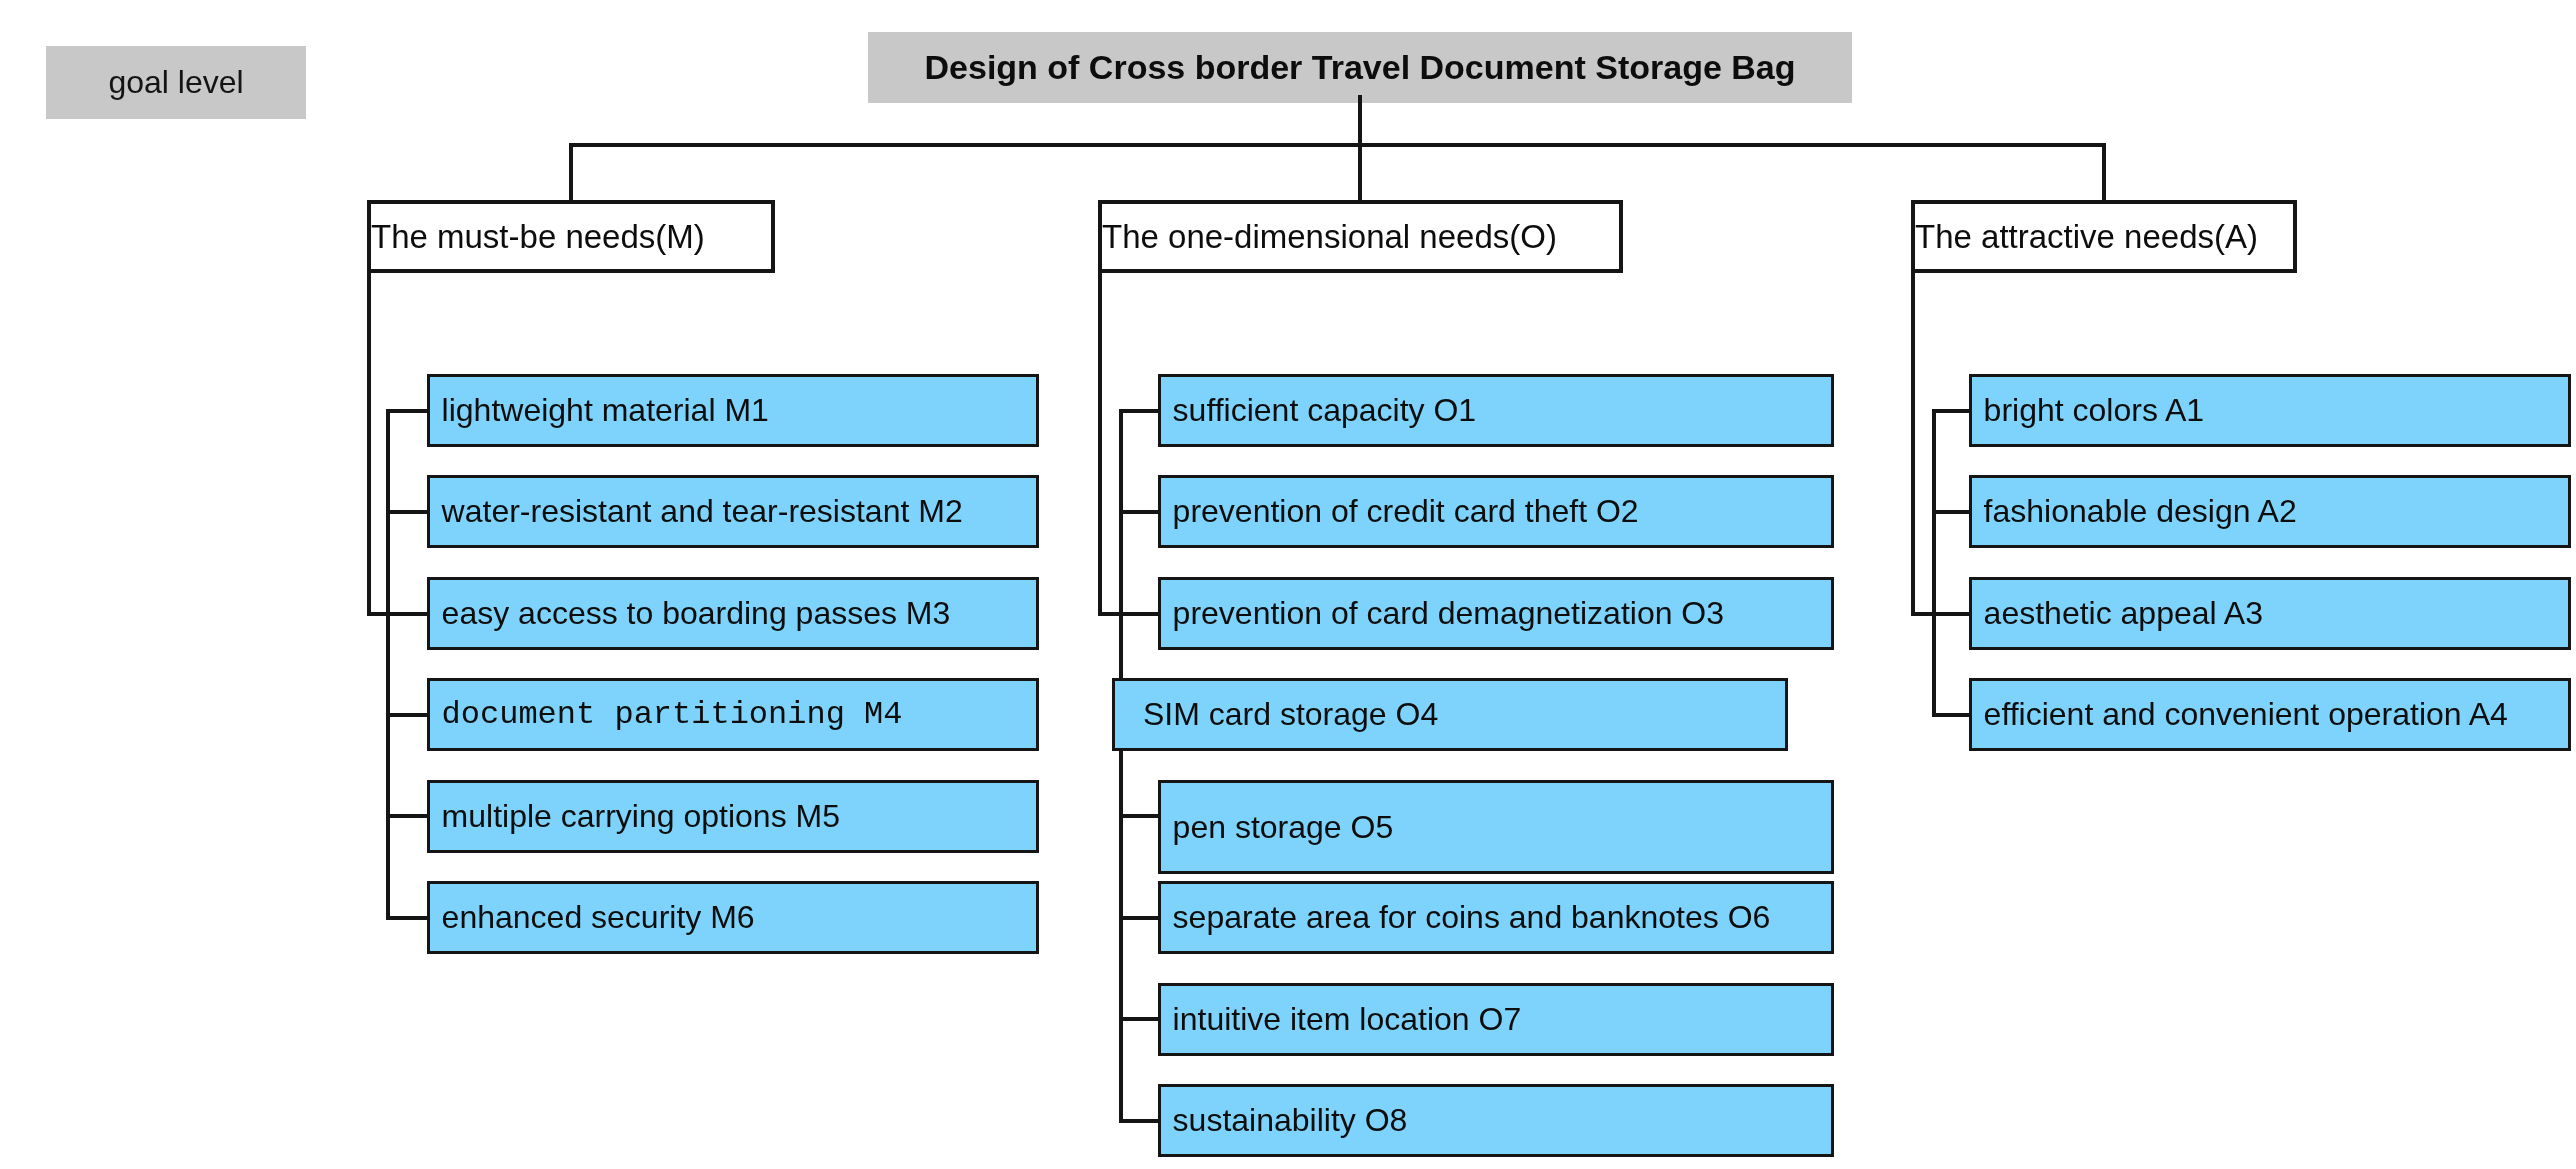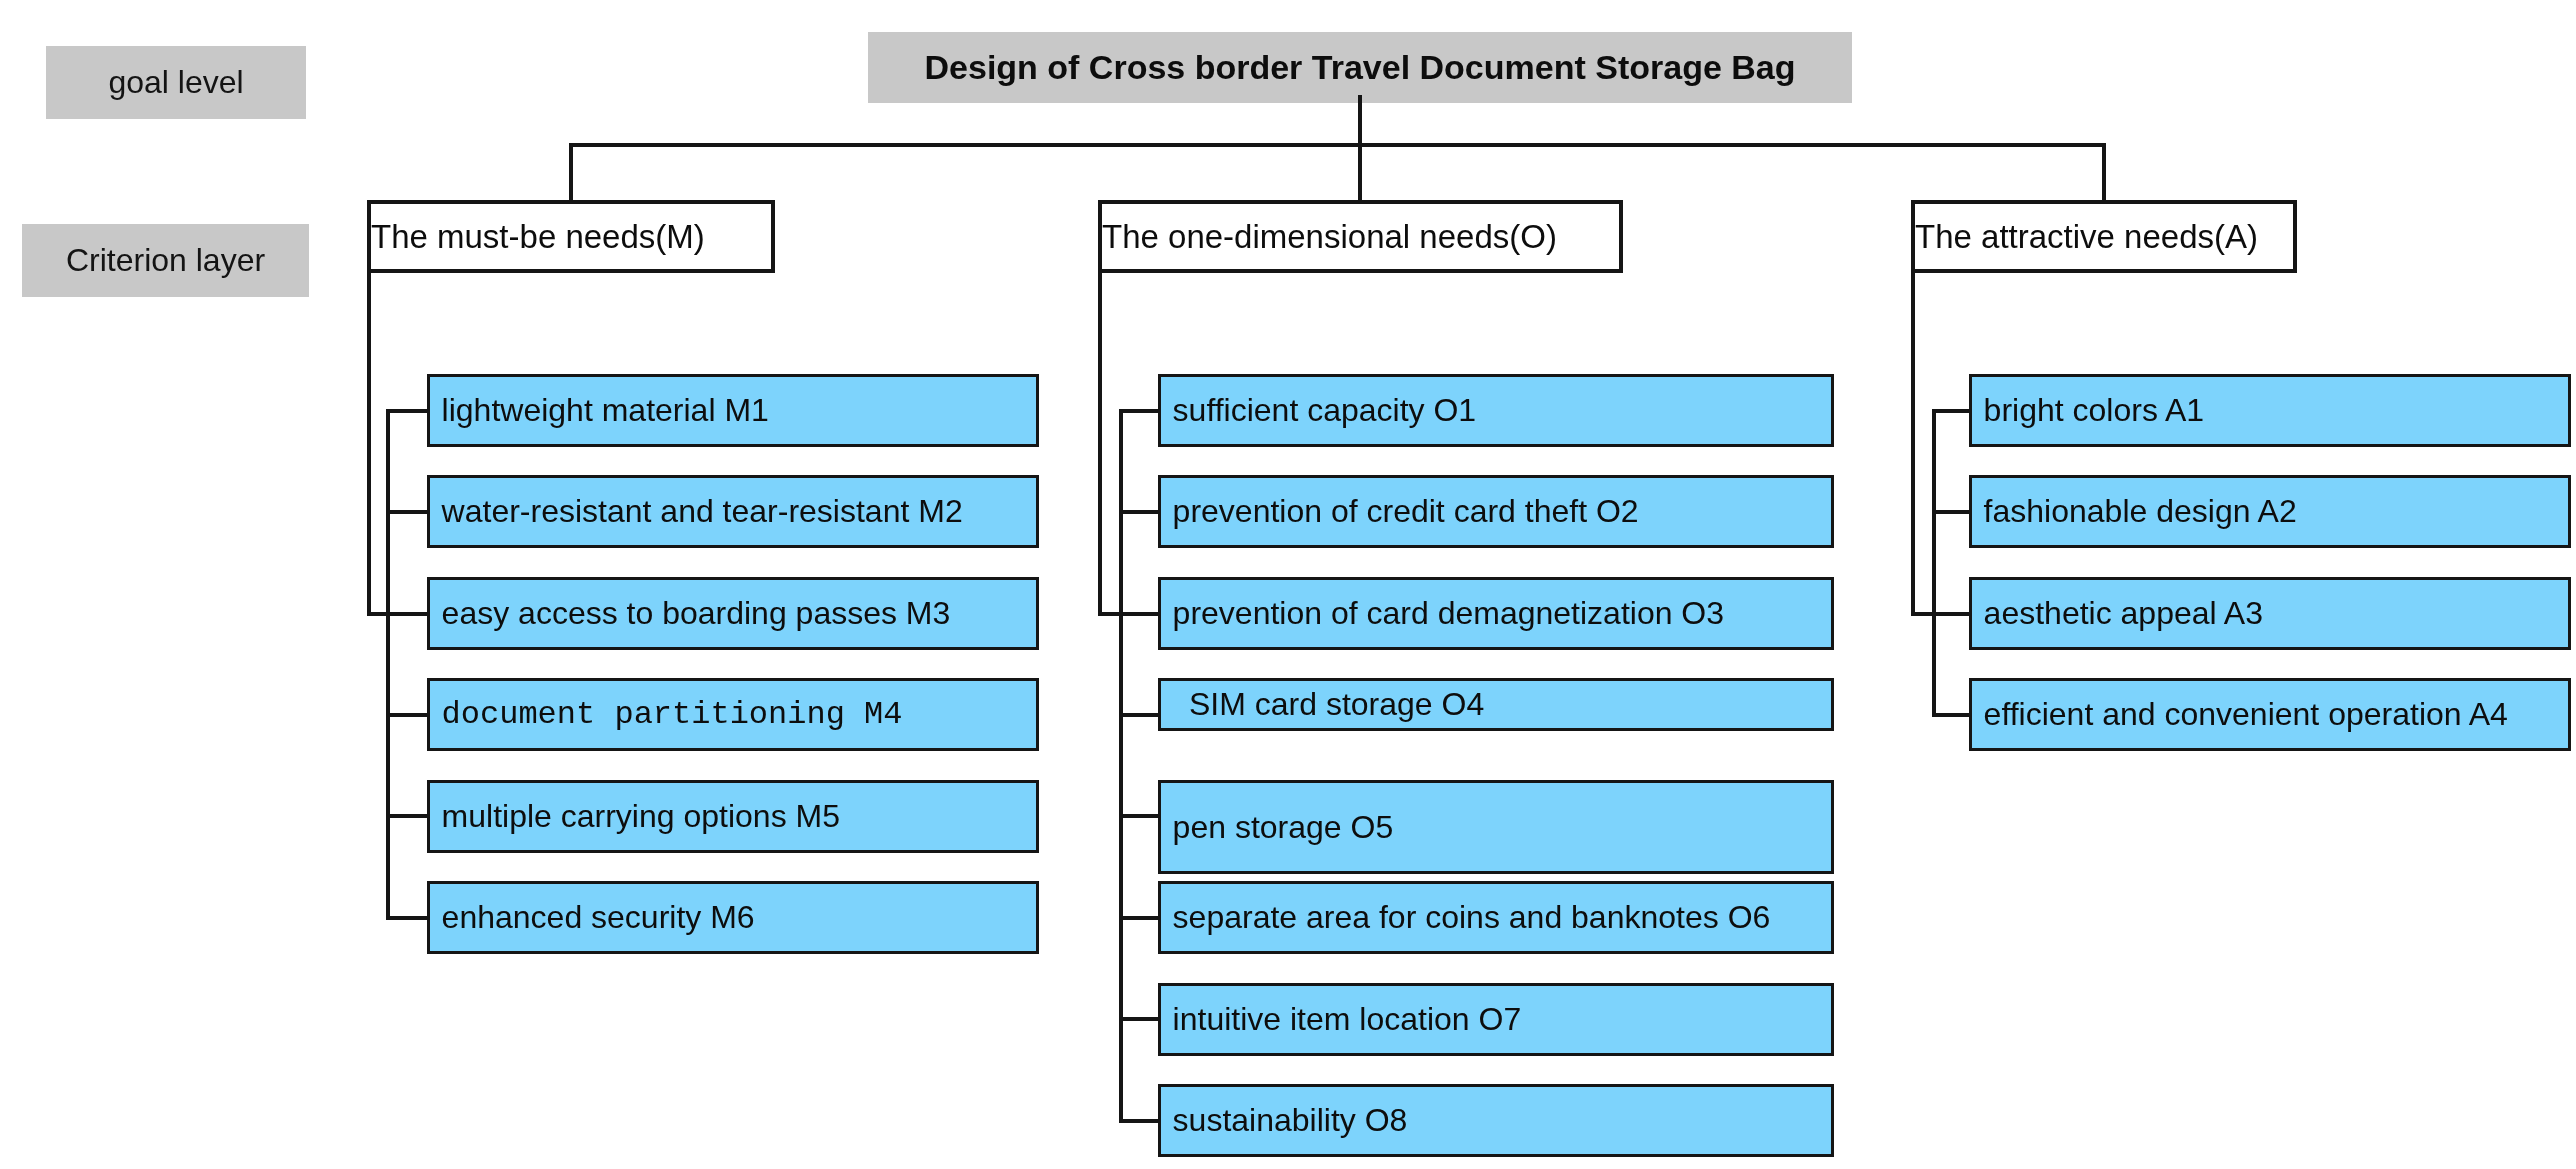--- a/index.html
+++ b/index.html
@@ -67,21 +67,20 @@
   }
   .vline { width: 3.6px; }
   .hline { height: 3.6px; }
 </style>
 </head>
 <body>
 
 <div id="canvas">
 
   <div class="glabel" style="left:46px; top:22px; width:260px; height:73px;">goal level</div>
-  <div class="glabel" style="left:22px; top:200px; width:287px; height:73px;">Criterion layer</div>
 
   <div class="gtitle" style="left:868px; top:32px; width:984px; height:71px;">Design of Cross border Travel Document Storage Bag</div>
 
   <div class="vline" style="left:1358px; top:95px; height:107px;"></div>
   <div class="hline" style="left:569px; top:143px; width:1537px;"></div>
   <div class="vline" style="left:569px; top:143px; height:59px;"></div>
   <div class="vline" style="left:2102px; top:143px; height:59px;"></div>
 
   <div id="columns">
       <div class="hbox" style="left: 367px; top: 200px; width: 408px; height: 73px;">The must-be needs(M)</div>
@@ -102,21 +101,21 @@
       <div class="hbox" style="left: 1098px; top: 200px; width: 525px; height: 73px;">The one-dimensional needs(O)</div>
       <div class="vline" style="left: 1098px; top: 273px; height: 342px;"></div>
       <div class="hline" style="left: 1098px; top: 612px; width: 61px;"></div>
       <div class="vline" style="left: 1119px; top: 409px; height: 714px;"></div>
       <div class="hline" style="left: 1119px; top: 409px; width: 39px;"></div>
       <div class="ibox" style="left: 1158px; top: 374px; width: 676px; height: 73px;">sufficient capacity O1</div>
       <div class="hline" style="left: 1119px; top: 510px; width: 39px;"></div>
       <div class="ibox" style="left: 1158px; top: 475px; width: 676px; height: 73px;">prevention of credit card theft O2</div>
       <div class="ibox" style="left: 1158px; top: 577px; width: 676px; height: 73px;">prevention of card demagnetization O3</div>
       <div class="hline" style="left: 1119px; top: 713px; width: 39px;"></div>
-      <div class="ibox" style="left: 1158px; top: 678px; width: 676px; height: 53px; padding-left: 28px;">SIM card storage O4</div>
+      <div class="ibox" style="left: 1112px; top: 678px; width: 676px; height: 73px; padding-left: 28px;">SIM card storage O4</div>
       <div class="hline" style="left: 1119px; top: 814px; width: 39px;"></div>
       <div class="ibox" style="left: 1158px; top: 780px; width: 676px; height: 94px;">pen storage O5</div>
       <div class="hline" style="left: 1119px; top: 916px; width: 39px;"></div>
       <div class="ibox" style="left: 1158px; top: 881px; width: 676px; height: 73px;">separate area for coins and banknotes O6</div>
       <div class="hline" style="left: 1119px; top: 1017px; width: 39px;"></div>
       <div class="ibox" style="left: 1158px; top: 983px; width: 676px; height: 73px;">intuitive item location O7</div>
       <div class="hline" style="left: 1119px; top: 1119px; width: 39px;"></div>
       <div class="ibox" style="left: 1158px; top: 1084px; width: 676px; height: 73px;">sustainability O8</div>
       <div class="hbox" style="left: 1911px; top: 200px; width: 386px; height: 73px;">The attractive needs(A)</div>
       <div class="vline" style="left: 1911px; top: 273px; height: 342px;"></div>

